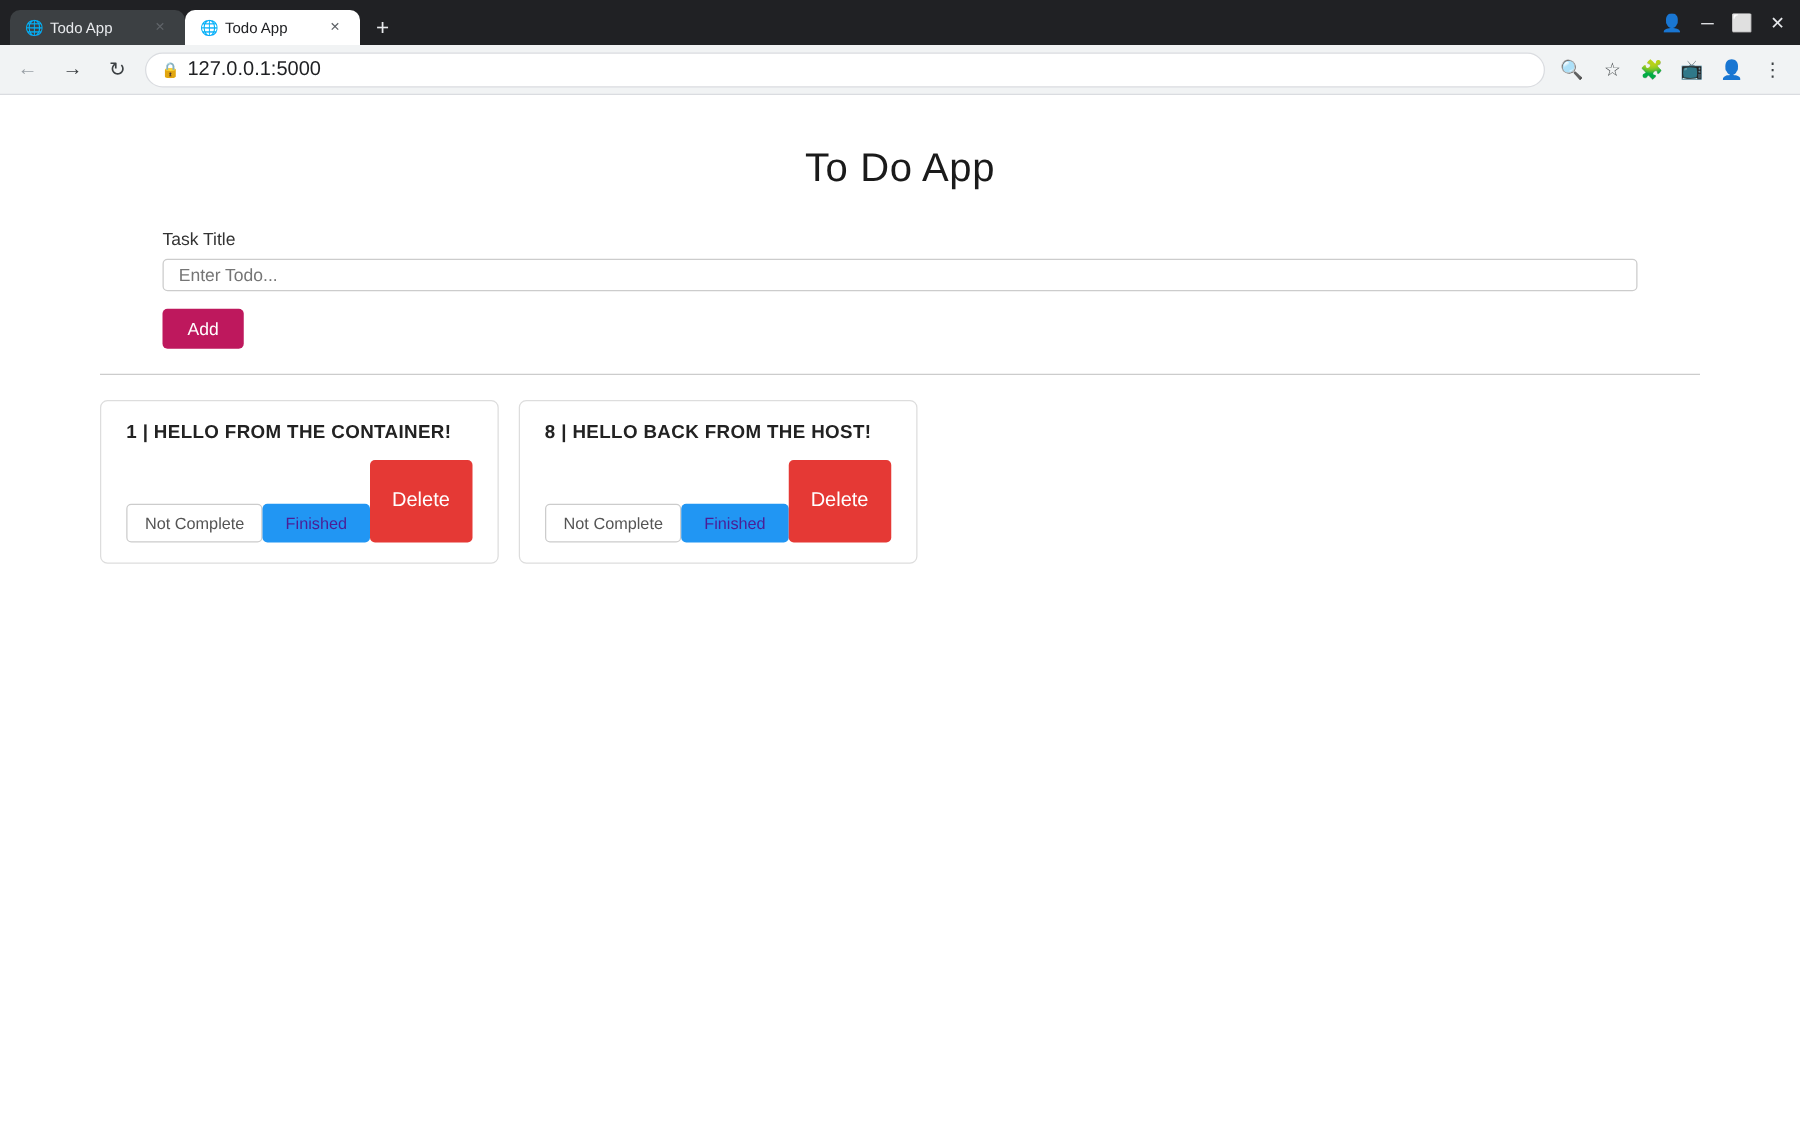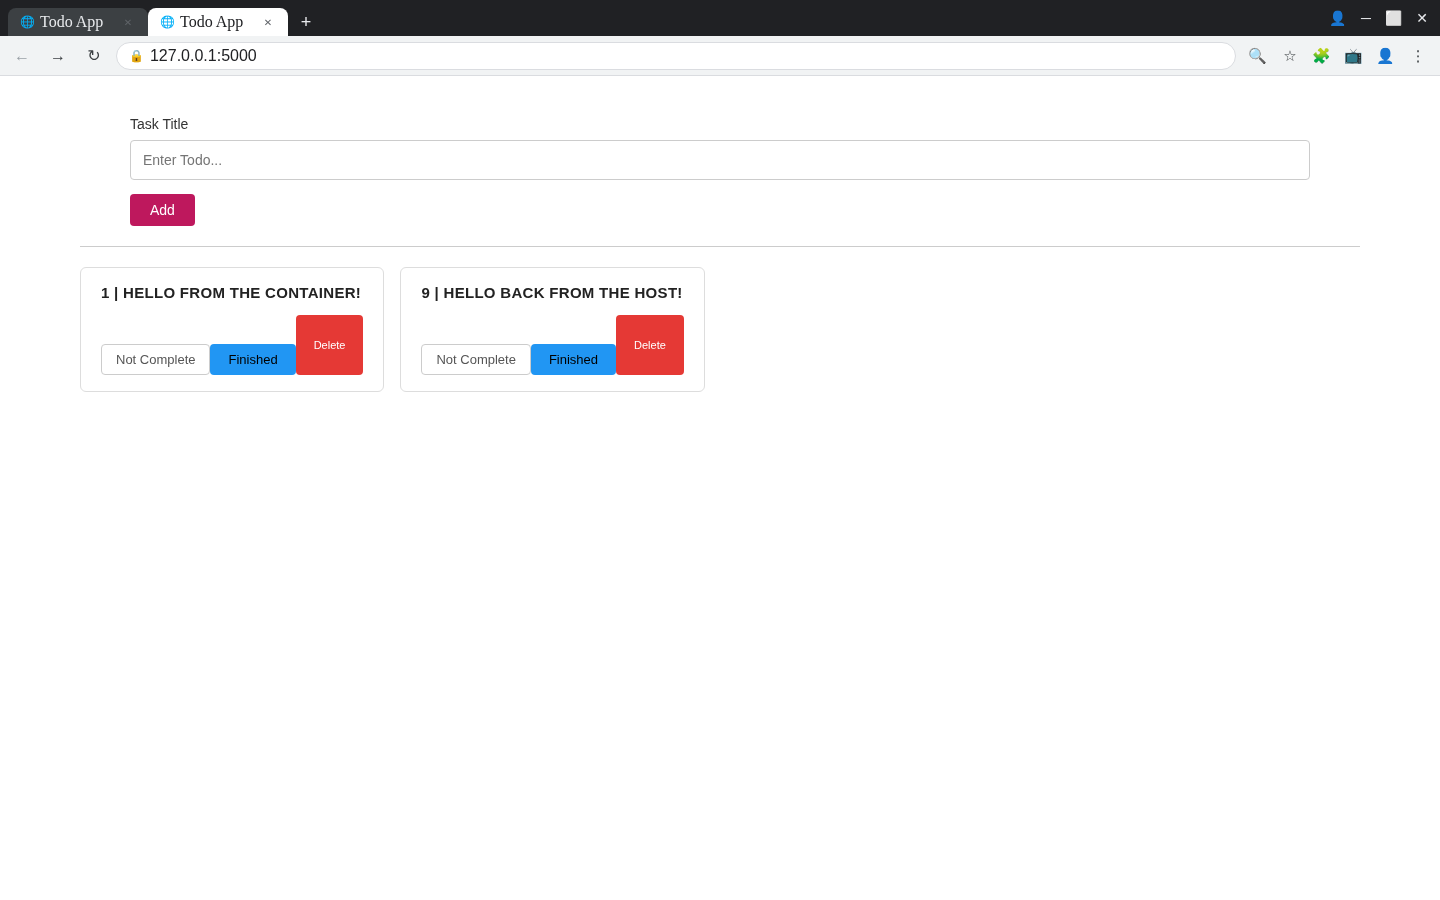--- a/index.html
+++ b/index.html
@@ -62,22 +62,21 @@
       width: 14px;
       height: 14px;
       flex-shrink: 0;
     }
 
     .tab-title {
       flex: 1;
       overflow: hidden;
       text-overflow: ellipsis;
       white-space: nowrap;
-      font-size: 16px;
-      font-family: Liberation Serif, serif;
+      font-size: 12px;
     }
 
     .tab-close {
       width: 16px;
       height: 16px;
       border-radius: 50%;
       display: flex;
       align-items: center;
       justify-content: center;
       font-size: 10px;
@@ -209,21 +208,21 @@
     .task-title-label {
       font-size: 14px;
       color: #333;
       margin-bottom: 8px;
       display: block;
       font-weight: 500;
     }
 
     .task-input {
       width: 100%;
-      height: 40px;
+      height: 26px;
       border: 1px solid #ccc;
       border-radius: 4px;
       padding: 0 12px;
       font-size: 14px;
       color: #999;
       outline: none;
     }
 
     .add-btn {
       margin-top: 14px;
@@ -275,36 +274,36 @@
       color: #555;
       border: 1px solid #ccc;
       border-radius: 4px;
       padding: 7px 14px;
       font-size: 13px;
       cursor: pointer;
     }
 
     .btn-finished {
       background: #2196f3;
-      color: #000000;
+      color: #4c1d95;
       border: none;
       border-radius: 4px;
       padding: 8px 18px;
       font-size: 13px;
       cursor: pointer;
       font-weight: 500;
     }
 
     .btn-delete {
       background: #e53935;
       color: #fff;
       border: none;
       border-radius: 4px;
       padding: 24px 18px;
-      font-size: 11px;
+      font-size: 16px;
       cursor: pointer;
       font-weight: 500;
     }
 
     
     .page-content::-webkit-scrollbar { width: 8px; }
     .page-content::-webkit-scrollbar-track { background: #f1f1f1; }
     .page-content::-webkit-scrollbar-thumb { background: #ccc; border-radius: 4px; }
   </style>
 </head>
@@ -353,20 +352,21 @@
       <div class="toolbar-icon">☆</div>
       <div class="toolbar-icon">🧩</div>
       <div class="toolbar-icon">📺</div>
       <div class="toolbar-icon">👤</div>
       <div class="toolbar-icon">⋮</div>
     </div>
   </div>
 
   <div class="page-content">
 
+    <h1 class="page-title">To Do App</h1>
 
     <div class="form-section">
       <label class="task-title-label">Task Title</label>
       <input class="task-input" type="text" placeholder="Enter Todo..." style="">
       <button class="add-btn">Add</button>
     </div>
 
     <hr class="divider">
 
     <div class="todo-list">
@@ -374,21 +374,21 @@
       <div class="todo-item">
         <div class="todo-item-title">1 | HELLO FROM THE CONTAINER!</div>
         <div class="todo-actions">
           <button class="btn-not-complete">Not Complete</button>
           <button class="btn-finished">Finished</button>
           <button class="btn-delete">Delete</button>
         </div>
       </div>
 
       <div class="todo-item">
-        <div class="todo-item-title">9 | HELLO BACK FROM THE HOST!</div>
+        <div class="todo-item-title">8 | HELLO BACK FROM THE HOST!</div>
         <div class="todo-actions">
           <button class="btn-not-complete">Not Complete</button>
           <button class="btn-finished">Finished</button>
           <button class="btn-delete">Delete</button>
         </div>
       </div>
 
     </div>
   </div>
 

